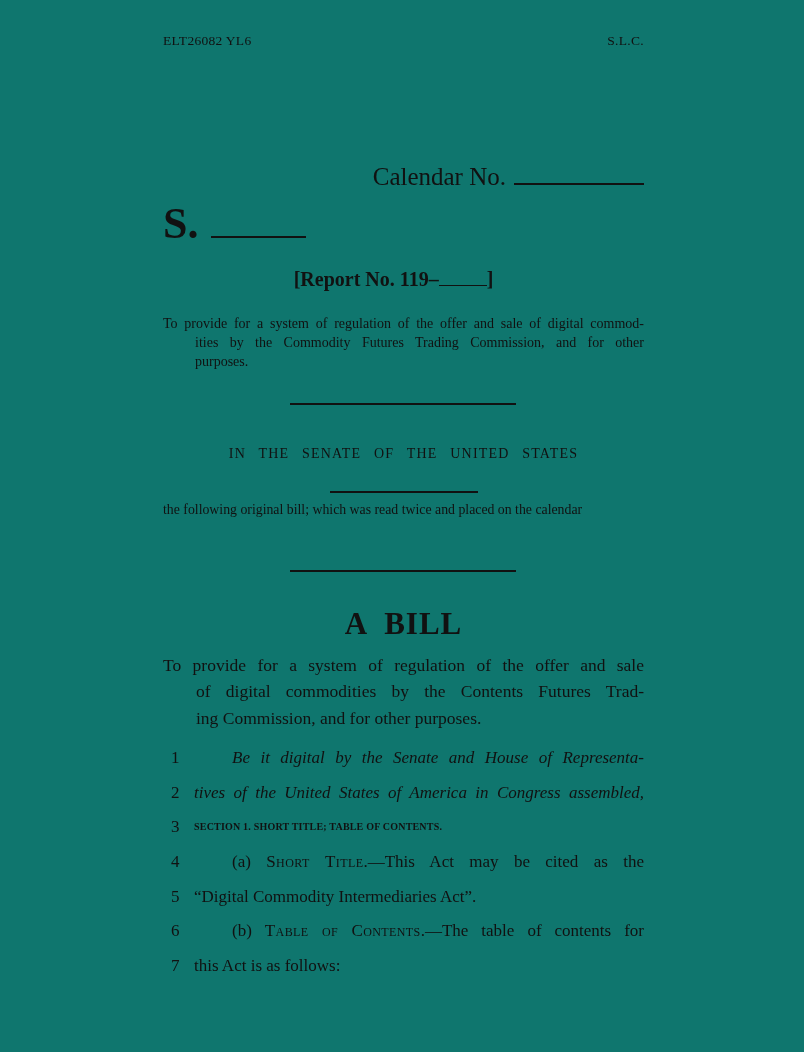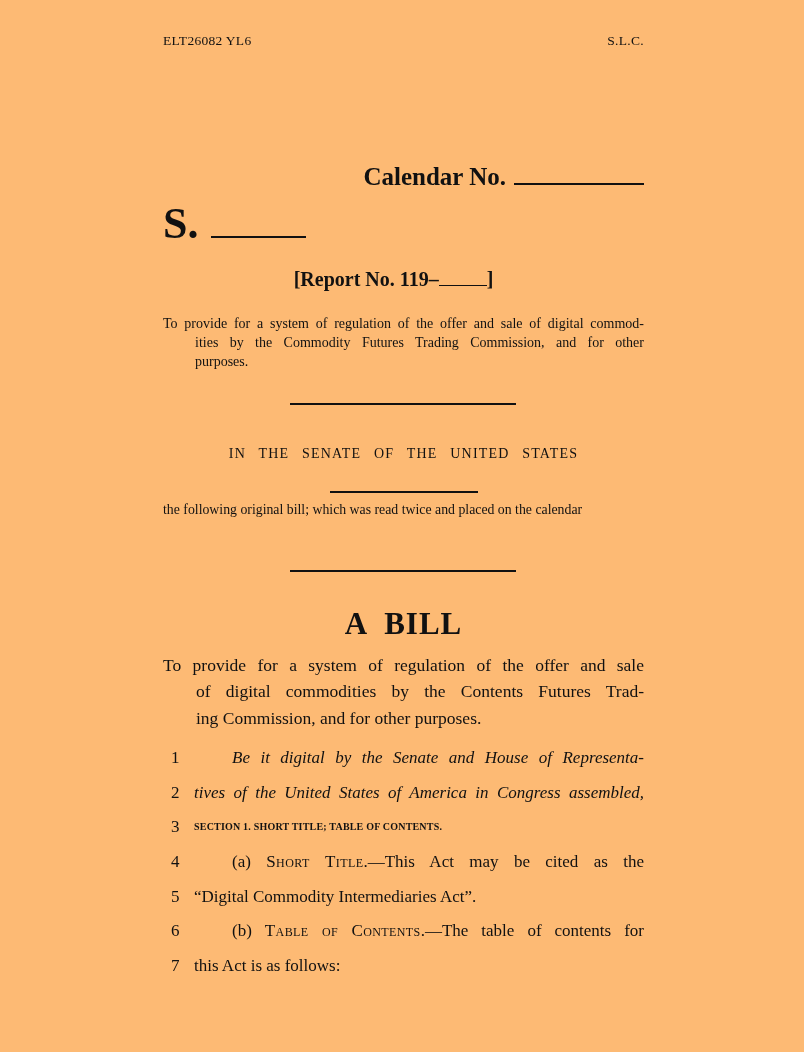--- a/index.html
+++ b/index.html
@@ -1,30 +1,30 @@
 <!DOCTYPE html>
 <html><head>
 <meta charset="utf-8">
 <style>
   html,body{margin:0;padding:0;background:#e9e9e9;}
   .page{
     position:relative;
     width:804px;height:1052px;
-    background:#fdba74;
+    background:#0f766e;
     color:#111;
     font-family:"Liberation Serif", serif;
     overflow:hidden;
   }
   .content{position:absolute;left:163px;top:0;width:481px;height:1052px;}
 
   
   .hdr{position:absolute;top:33px;left:0;width:100%;display:flex;justify-content:space-between;font-size:13.5px;letter-spacing:0.3px;}
 
   
-  .calendar{position:absolute;top:163px;right:0;font-size:25px;font-weight:bold;white-space:nowrap;}
+  .calendar{position:absolute;top:163px;right:0;font-size:25px;font-weight:normal;white-space:nowrap;}
   .blank{display:inline-block;vertical-align:baseline;}
   .cal-blank{width:130px;border-bottom:2px solid #111;height:3px;margin-left:8px;}
 
   
   .congress{position:absolute;left:0;top:208px;width:136px;text-align:center;font-variant:small-caps;}
   .congress .l1{font-size:15.5px;letter-spacing:0.2px;}
   .congress .l2{font-size:14px;margin-top:1px;}
 
   
   .snum{position:absolute;left:163px;top:198px;font-size:44px;font-weight:bold;white-space:nowrap;}

